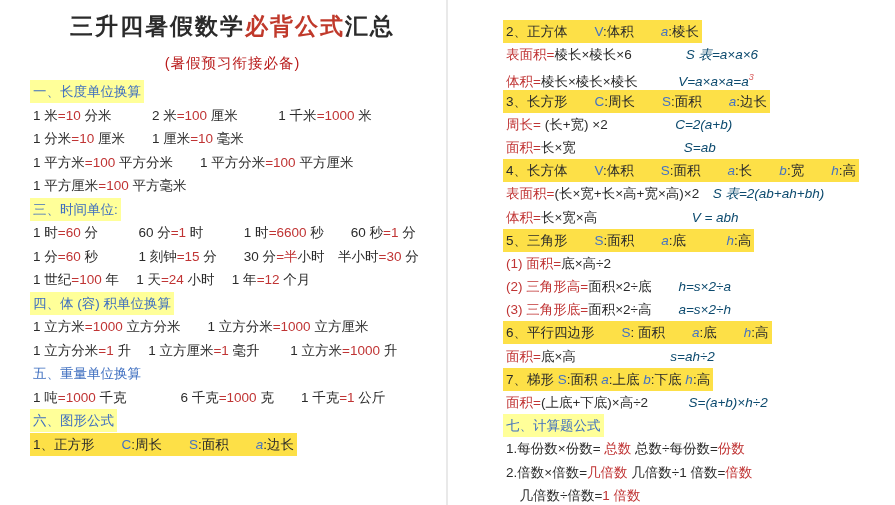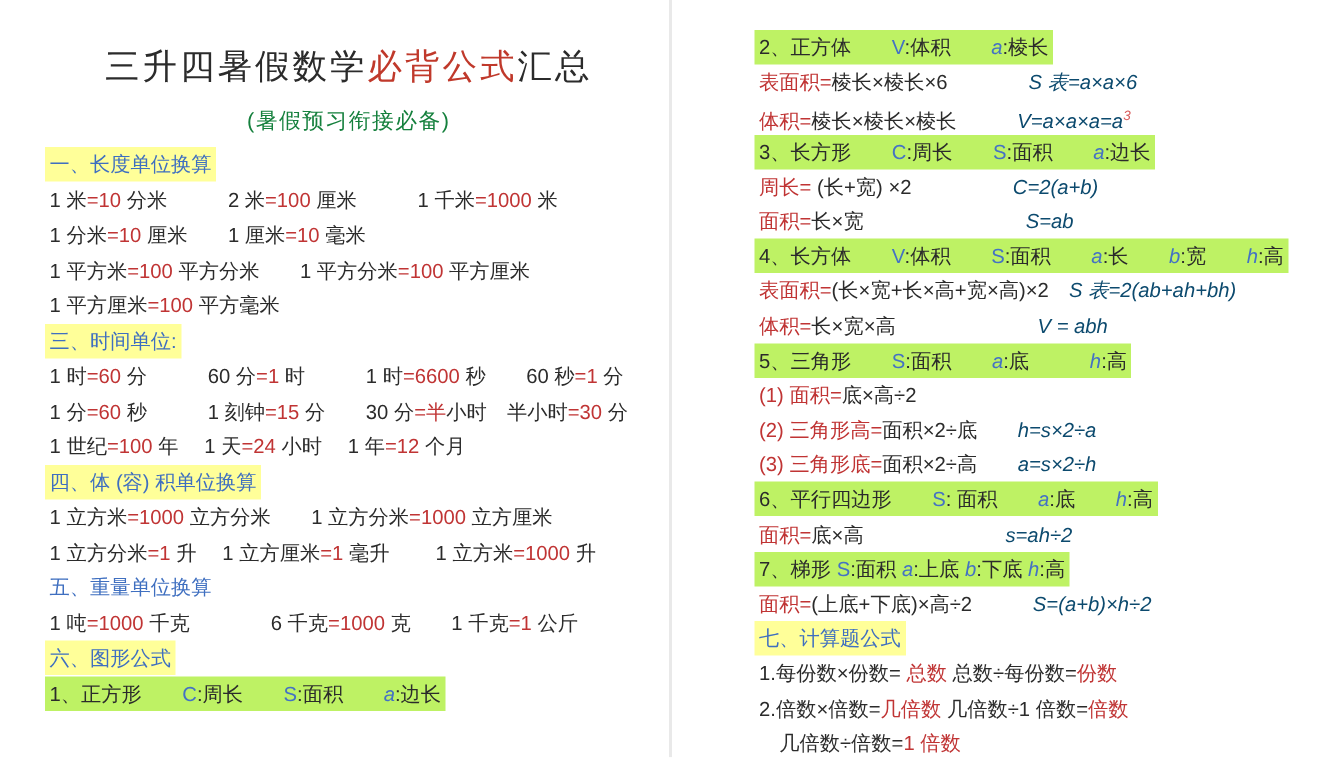--- a/index.html
+++ b/index.html
@@ -4,29 +4,29 @@
 <style>
   html,body{margin:0;padding:0;background:#ffffff;}
   .page{
     position:relative;width:895px;height:505px;background:#ffffff;overflow:hidden;
     font-family:"Liberation Sans","DejaVu Sans",sans-serif;
     font-size:13.5px;color:#2b2b2b;
   }
   .divider{position:absolute;left:446px;top:0;width:2px;height:505px;background:#e9e9e9;}
   .col-left{position:absolute;left:30px;top:0;width:405px;}
   .col-right{position:absolute;left:503px;top:13px;width:385px;}
-  .title{text-align:center;margin-top:28px;font-size:23px;font-weight:normal;letter-spacing:2px;line-height:32px;white-space:pre;}
-  .subtitle{text-align:center;margin-top:12px;font-size:14.5px;color:#15803d;line-height:19px;letter-spacing:1px;}
+  .title{text-align:center;margin-top:10px;font-size:23px;font-weight:bold;letter-spacing:2px;line-height:32px;white-space:pre;}
+  .subtitle{text-align:center;margin-top:12px;font-size:14.5px;color:#b91c1c;line-height:19px;letter-spacing:1px;}
   .lines{margin-top:7px;}
   .line{height:23.5px;white-space:pre;line-height:21px;}
   .col-right .line{height:23.2px;}
   .line .bg{display:inline-block;padding:1px 3px;}
   .hy .bg{background:#ffff99;color:#3f6fc0;}
   .hp .bg{color:#3f6fc0;text-align:center;}
-  .hb .bg{background:#bef264;text-align:right;}
+  .hb .bg{background:#fde047;text-align:right;}
   .k{color:#2b2b2b;}
   .r{color:#c03434;}
   .rf{color:#0c4a6e;font-style:italic;}
   .b{color:#4472c4;}
   .bi{color:#4472c4;font-style:italic;}
   .h{color:#3f6fc0;margin-top:24px;}
   .R{color:#c0392b;}
   .sup{color:#d85a5a;font-size:9px;vertical-align:super;font-style:italic;}
 </style>
 </head>

